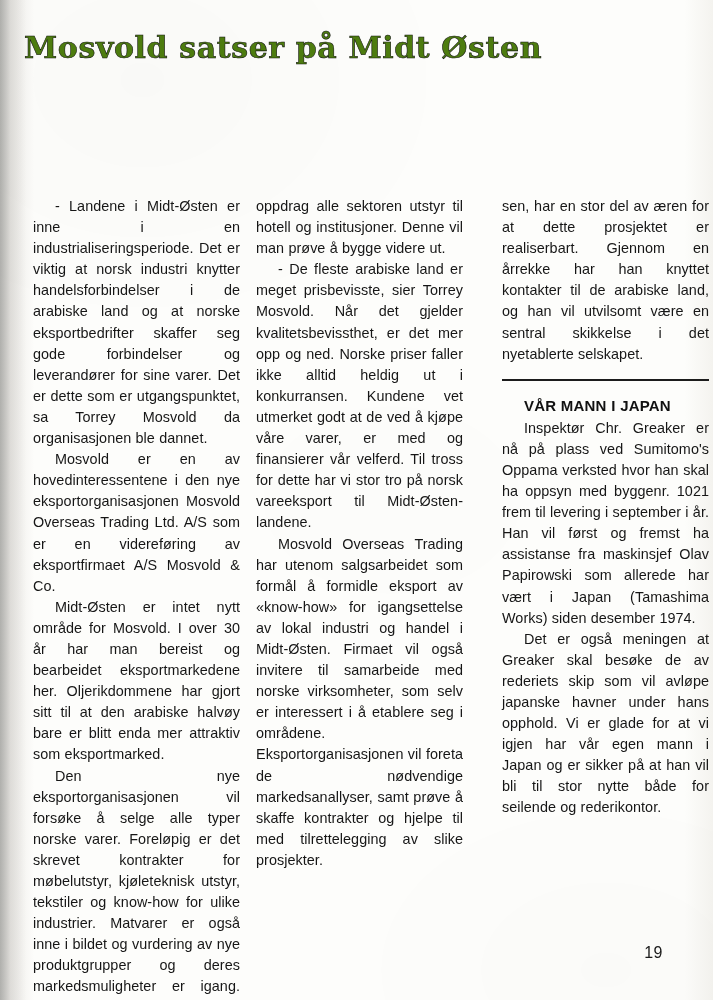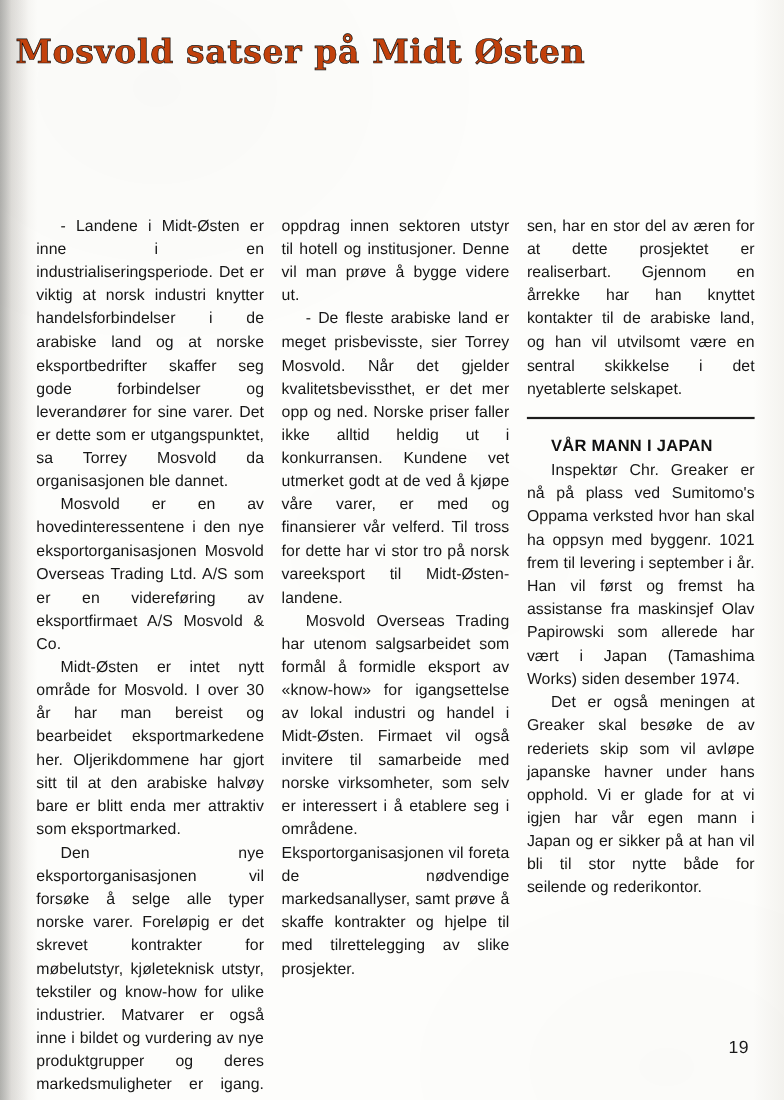--- a/index.html
+++ b/index.html
@@ -41,49 +41,49 @@
   }
 
   .page {
     position: absolute;
     inset: 0;
   }
 
   
   .headline {
     position: absolute;
-    left: 14px;
+    left: 24px;
     top: 10px;
     width: 620px;
     font-family: "DejaVu Serif", "Liberation Serif", serif;
     font-weight: 700;
     font-size: 30px;
     line-height: 36px;
     letter-spacing: 0.6px;
-    color: #c2410c;
+    color: #4d7c0f;
     -webkit-text-stroke: 0.6px #101010;
     white-space: nowrap;
   }
 
   
   .col {
     position: absolute;
     top: 196px;
     width: 207px;
     font-size: 14.4px;
     line-height: 21.1px;
     text-align: justify;
     text-justify: inter-word;
     color: #161616;
     letter-spacing: 0.05px;
     word-spacing: 0.2px;
   }
   #col-1 { left: 33px; }
   #col-2 { left: 256px; }
-  #col-3 { left: 479px; }
+  #col-3 { left: 502px; }
 
   .col p {
     margin: 0;
     text-indent: 22px;
   }
   .col p.cont { text-indent: 0; }
   .col p:last-child { margin-bottom: 0; }
 
   
   .col p { text-align-last: left; }
@@ -102,21 +102,21 @@
     line-height: 24px;
     letter-spacing: 0.2px;
     margin: 0 0 7px 0;
     color: #111;
     text-align: left;
     text-indent: 0;
   }
 
   .page-number {
     position: absolute;
-    right: 32px;
+    right: 50px;
     bottom: 38px;
     font-size: 16px;
     letter-spacing: .5px;
     color: #1a1a1a;
   }
 </style>
 </head>
 <body>
 
 <div class="paper"></div>
@@ -128,21 +128,21 @@
   <h1 class="headline">Mosvold satser på Midt Østen</h1>
 
   <div class="col" id="col-1">
     <p>- Landene i Midt-Østen er inne i en industrialiseringsperiode. Det er viktig at norsk industri knytter handelsforbindelser i de arabiske land og at norske eksportbedrifter skaffer seg gode forbindelser og leverandører for sine varer. Det er dette som er utgangspunktet, sa Torrey Mosvold da organisasjonen ble dannet.</p>
     <p>Mosvold er en av hovedinteressentene i den nye eksportorganisasjonen Mosvold Overseas Trading Ltd. A/S som er en videreføring av eksportfirmaet A/S Mosvold &amp; Co.</p>
     <p>Midt-Østen er intet nytt område for Mosvold. I over 30 år har man bereist og bearbeidet eksportmarkedene her. Oljerikdommene har gjort sitt til at den arabiske halvøy bare er blitt enda mer attraktiv som eksportmarked.</p>
     <p>Den nye eksportorganisasjonen vil forsøke å selge alle typer norske varer. Foreløpig er det skrevet kontrakter for møbelutstyr, kjøleteknisk utstyr, tekstiler og know-how for ulike industrier. Matvarer er også inne i bildet og vurdering av nye produktgrupper og deres markedsmuligheter er igang. Mosvold har hatt store</p>
   </div>
 
   <div class="col" id="col-2">
-    <p class="cont">oppdrag innen sektoren utstyr til hotell og institusjoner. Denne vil man prøve å bygge videre ut.</p>
+    <p class="cont">oppdrag alle sektoren utstyr til hotell og institusjoner. Denne vil man prøve å bygge videre ut.</p>
     <p>- De fleste arabiske land er meget prisbevisste, sier Torrey Mosvold. Når det gjelder kvalitetsbevissthet, er det mer opp og ned. Norske priser faller ikke alltid heldig ut i konkurransen. Kundene vet utmerket godt at de ved å kjøpe våre varer, er med og finansierer vår velferd. Til tross for dette har vi stor tro på norsk vareeksport til Midt-Østen-landene.</p>
     <p>Mosvold Overseas Trading har utenom salgsarbeidet som formål å formidle eksport av «know-how» for igangsettelse av lokal industri og handel i Midt-Østen. Firmaet vil også invitere til samarbeide med norske virksomheter, som selv er interessert i å etablere seg i områdene. Eksportorganisasjonen vil foreta de nødvendige markedsanallyser, samt prøve å skaffe kontrakter og hjelpe til med tilrettelegging av slike prosjekter.</p>
   </div>
 
   <div class="col" id="col-3">
     <p class="cont">sen, har en stor del av æren for at dette prosjektet er realiserbart. Gjennom en årrekke har han knyttet kontakter til de arabiske land, og han vil utvilsomt være en sentral skikkelse i det nyetablerte selskapet.</p>
     <hr class="section-rule">
     <p class="subhead">VÅR MANN I JAPAN</p>
     <p>Inspektør Chr. Greaker er nå på plass ved Sumitomo's Oppama verksted hvor han skal ha oppsyn med byggenr. 1021 frem til levering i september i år. Han vil først og fremst ha assistanse fra maskinsjef Olav Papirowski som allerede har vært i Japan (Tamashima Works) siden desember 1974.</p>
     <p>Det er også meningen at Greaker skal besøke de av rederiets skip som vil avløpe japanske havner under hans opphold. Vi er glade for at vi igjen har vår egen mann i Japan og er sikker på at han vil bli til stor nytte både for seilende og rederikontor.</p>

